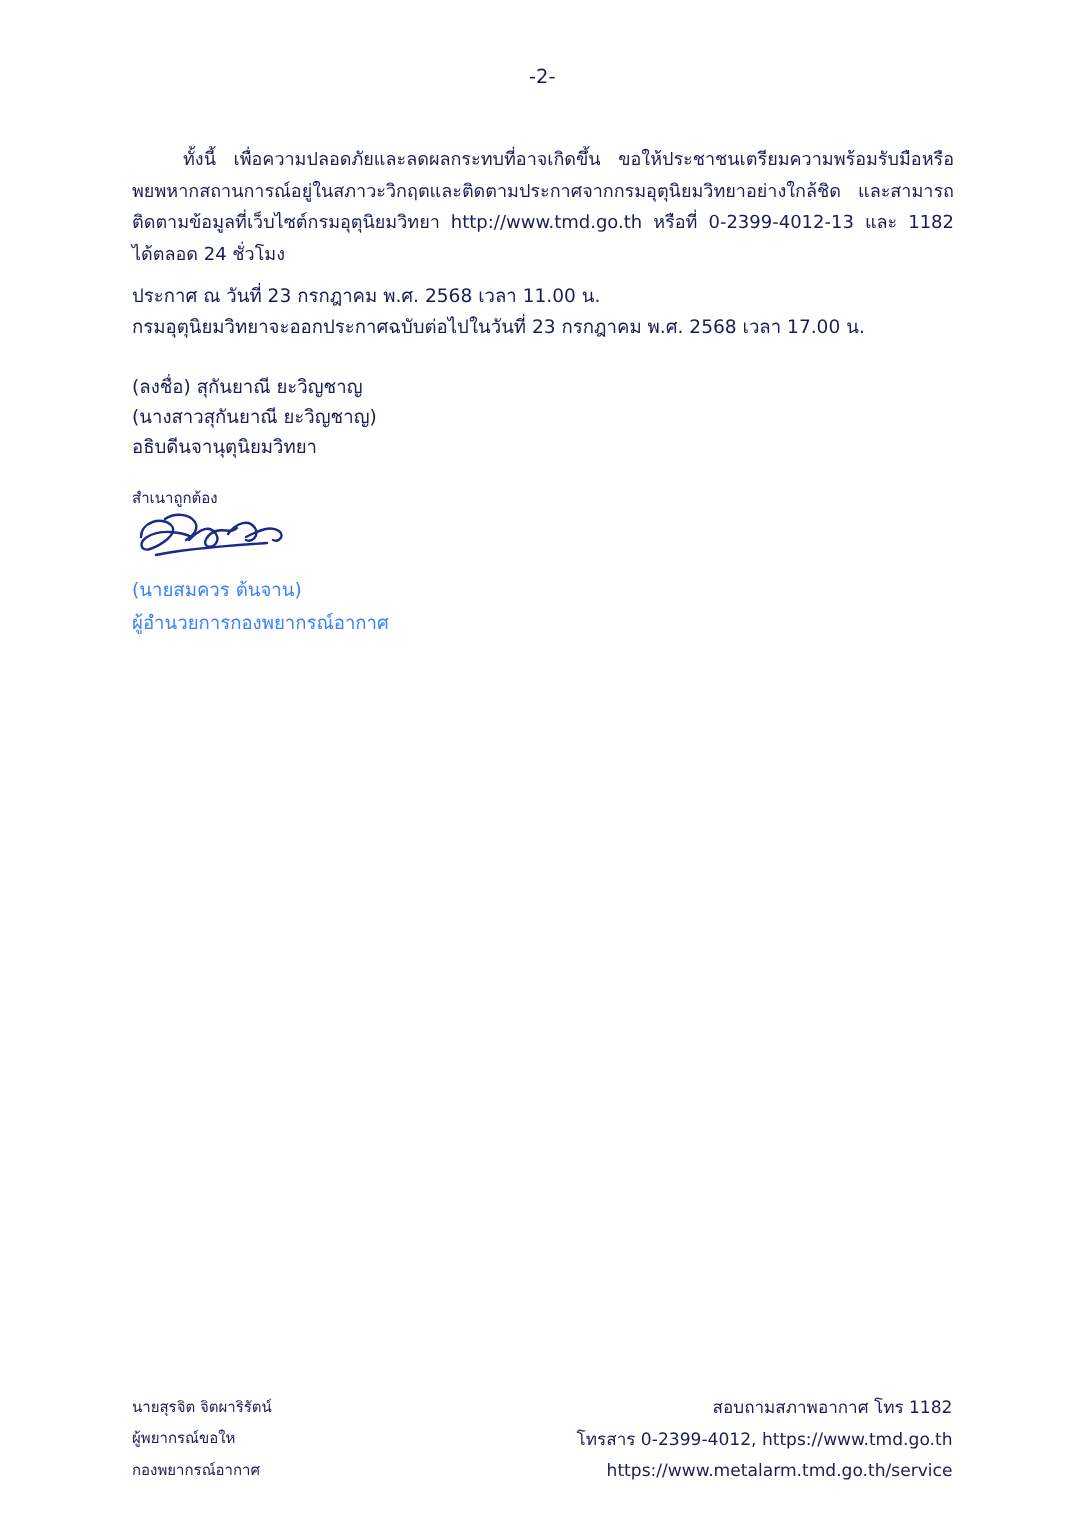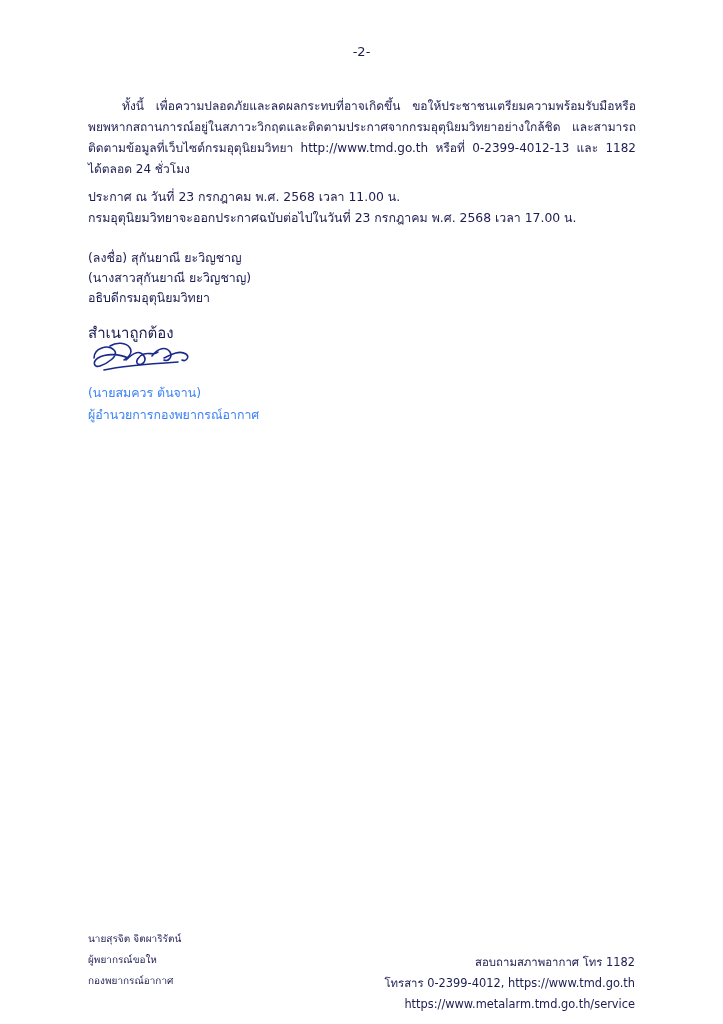--- a/index.html
+++ b/index.html
@@ -63,21 +63,21 @@
     width: 548px;
     font-size: 12.4px;
     line-height: 20px;
     color: #1b1d52;
   }
   .copy-block {
     position: absolute;
     top: 322px;
     left: 88px;
     width: 330px;
-    font-size: 15px;
+    font-size: 10px;
     line-height: 22px;
     color: #1b1d52;
   }
   .signature-mark {
     position: absolute;
     top: 336px;
     left: 86px;
     width: 120px;
     height: 44px;
   }
@@ -98,21 +98,20 @@
     color: #1b1d52;
   }
   .footer-right {
     position: absolute;
     right: 88px;
     top: 928px;
     text-align: right;
     font-size: 11.4px;
     line-height: 21px;
     color: #1b1d52;
-    margin-top: 24px;
   }
   .nowrap { white-space: nowrap; }
 </style>
 </head>
 <body>
 
 <div class="page">
 
   <div class="page-number">-2-</div>
 
@@ -121,21 +120,21 @@
   </div>
 
   <div class="announce-block">
     <div>ประกาศ ณ วันที่ 23 กรกฎาคม พ.ศ. 2568 เวลา 11.00 น.</div>
     <div>กรมอุตุนิยมวิทยาจะออกประกาศฉบับต่อไปในวันที่ 23 กรกฎาคม พ.ศ. 2568 เวลา 17.00 น.</div>
   </div>
 
   <div class="sign-block">
     <div>(ลงชื่อ) สุกันยาณี ยะวิญชาญ</div>
     <div>(นางสาวสุกันยาณี ยะวิญชาญ)</div>
-    <div>อธิบดีกรมอุตุนิยมวิทยา</div>
+    <div>อธิบดีนจานุตุนิยมวิทยา</div>
   </div>
 
   <div class="copy-block">สำเนาถูกต้อง</div>
 
   <div class="signature-mark">
     <svg width="120" height="44" viewBox="0 0 120 44" xmlns="http://www.w3.org/2000/svg">
       <g fill="none" stroke="#1b2a8a" stroke-width="1.6" stroke-linecap="round">
         <path d="M8 22 C 8 12, 22 8, 28 14 C 34 20, 20 28, 14 30 C 8 32, 6 26, 12 22 C 20 17, 34 18, 42 22"></path>
         <path d="M24 10 C 30 6, 40 6, 44 12 C 47 17, 42 22, 38 24"></path>
         <path d="M40 24 C 48 16, 54 14, 58 20 C 61 25, 56 30, 52 28 C 49 26, 52 20, 58 18 C 64 16, 68 20, 72 16"></path>

